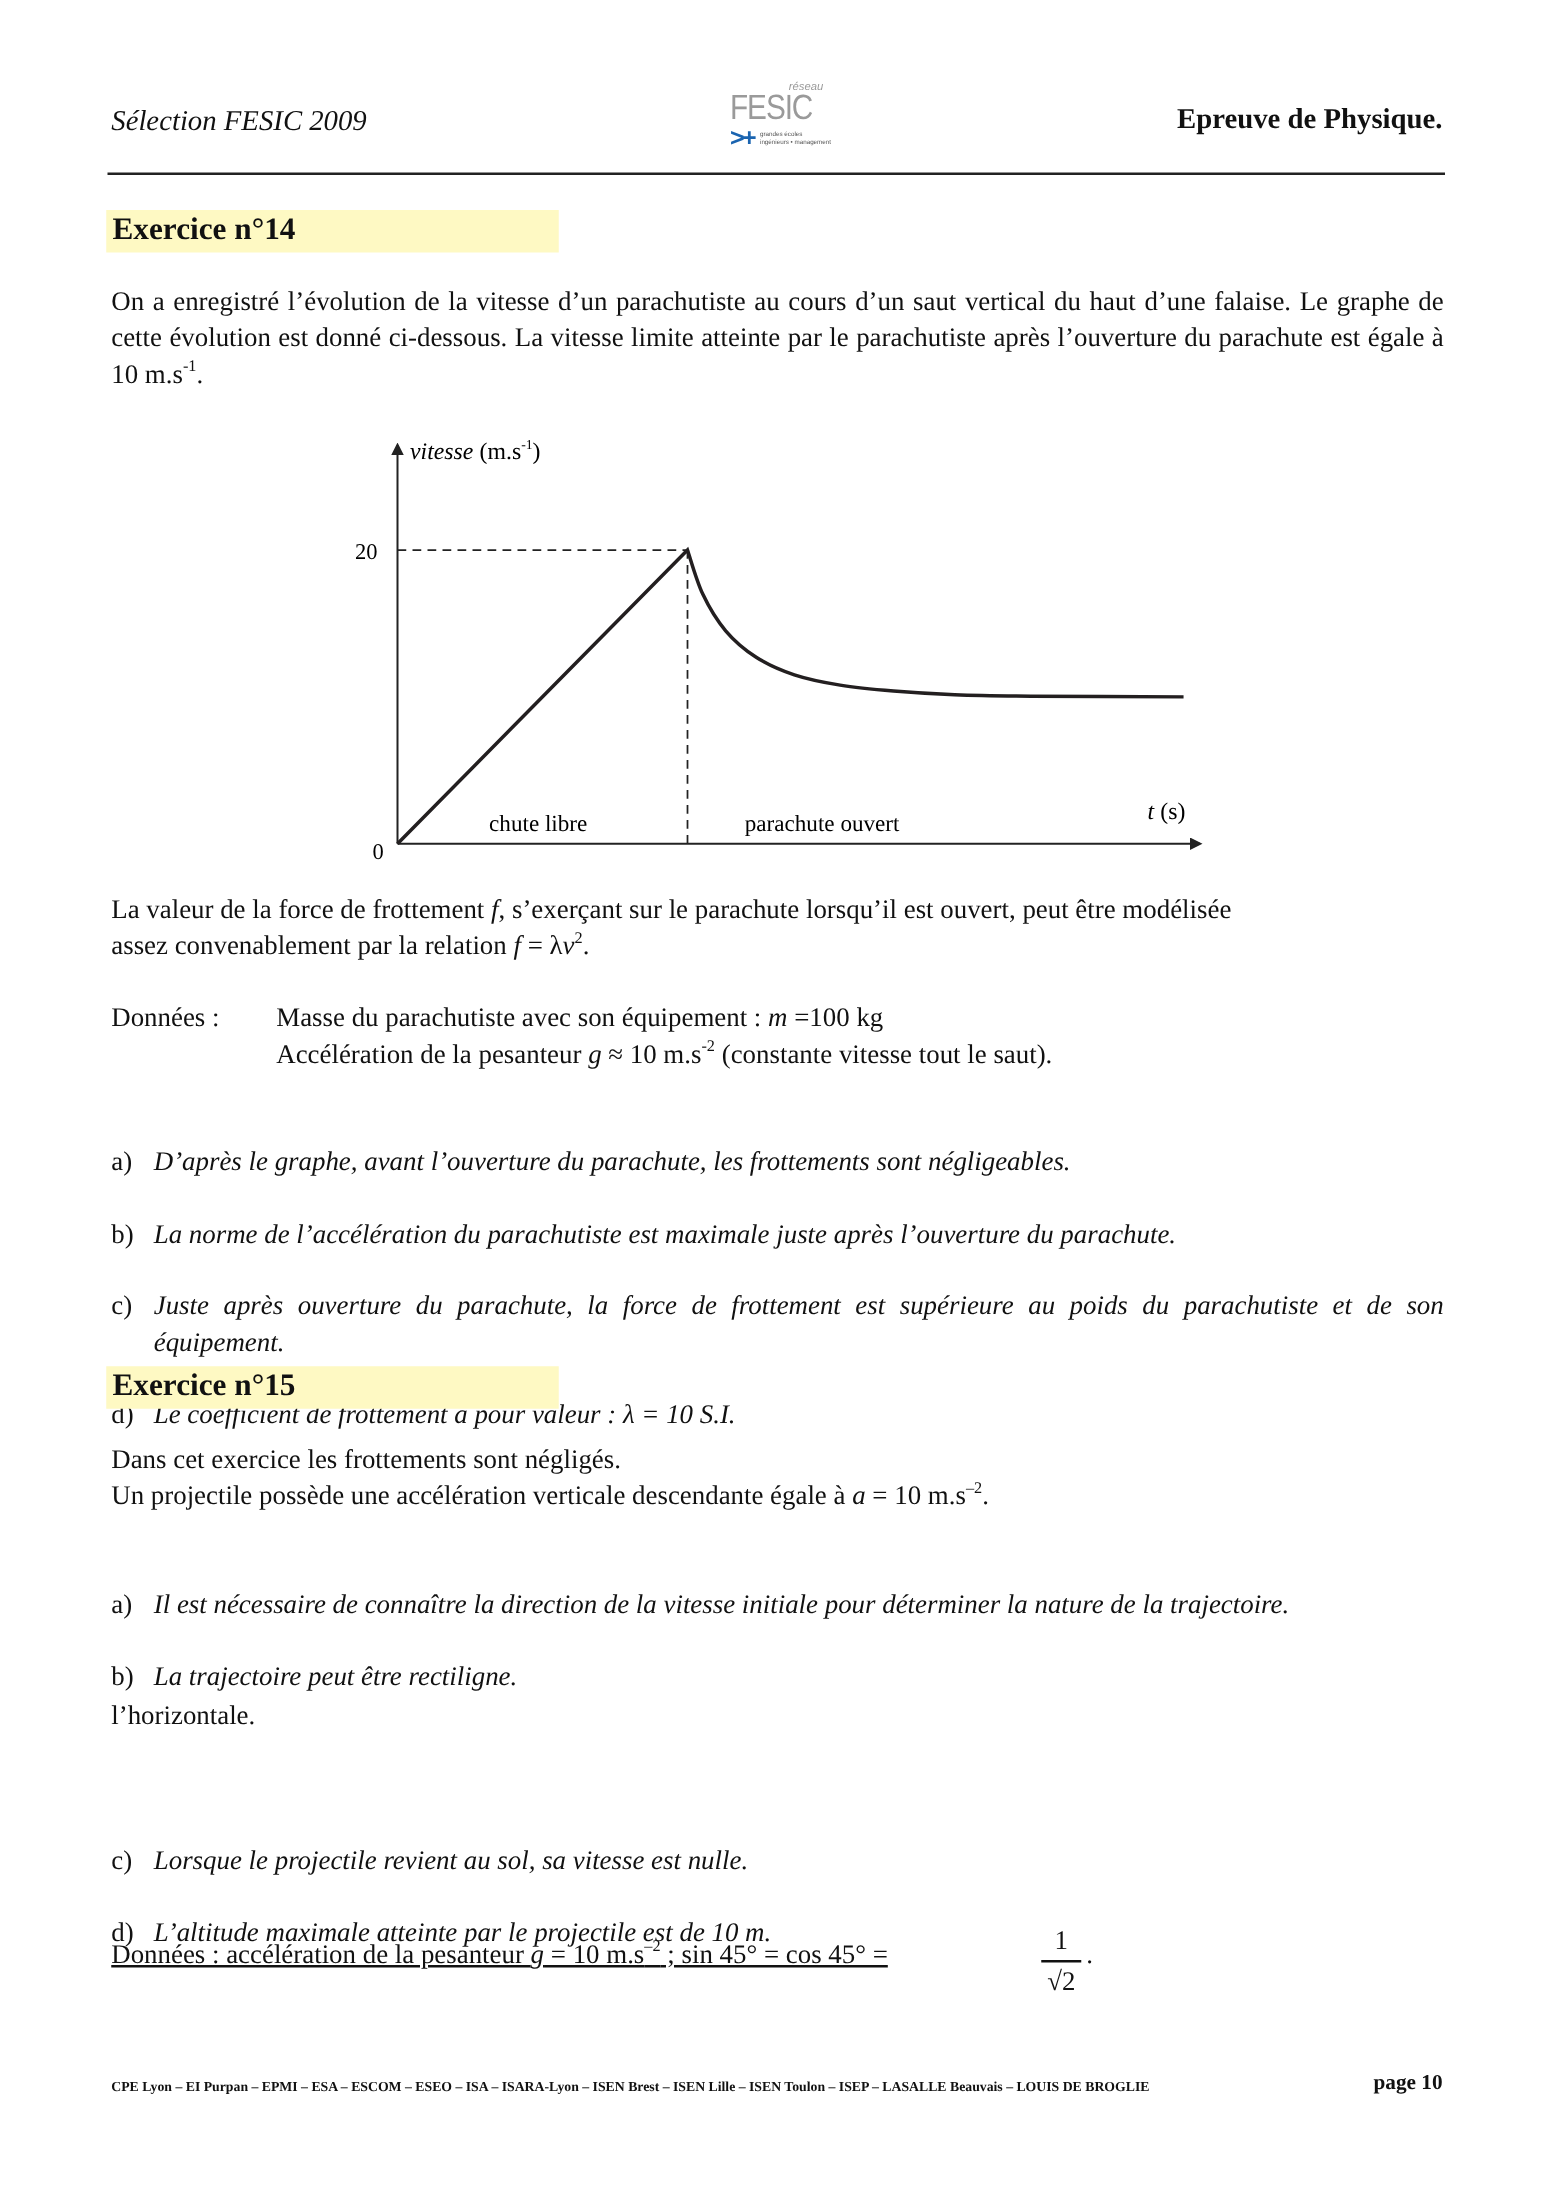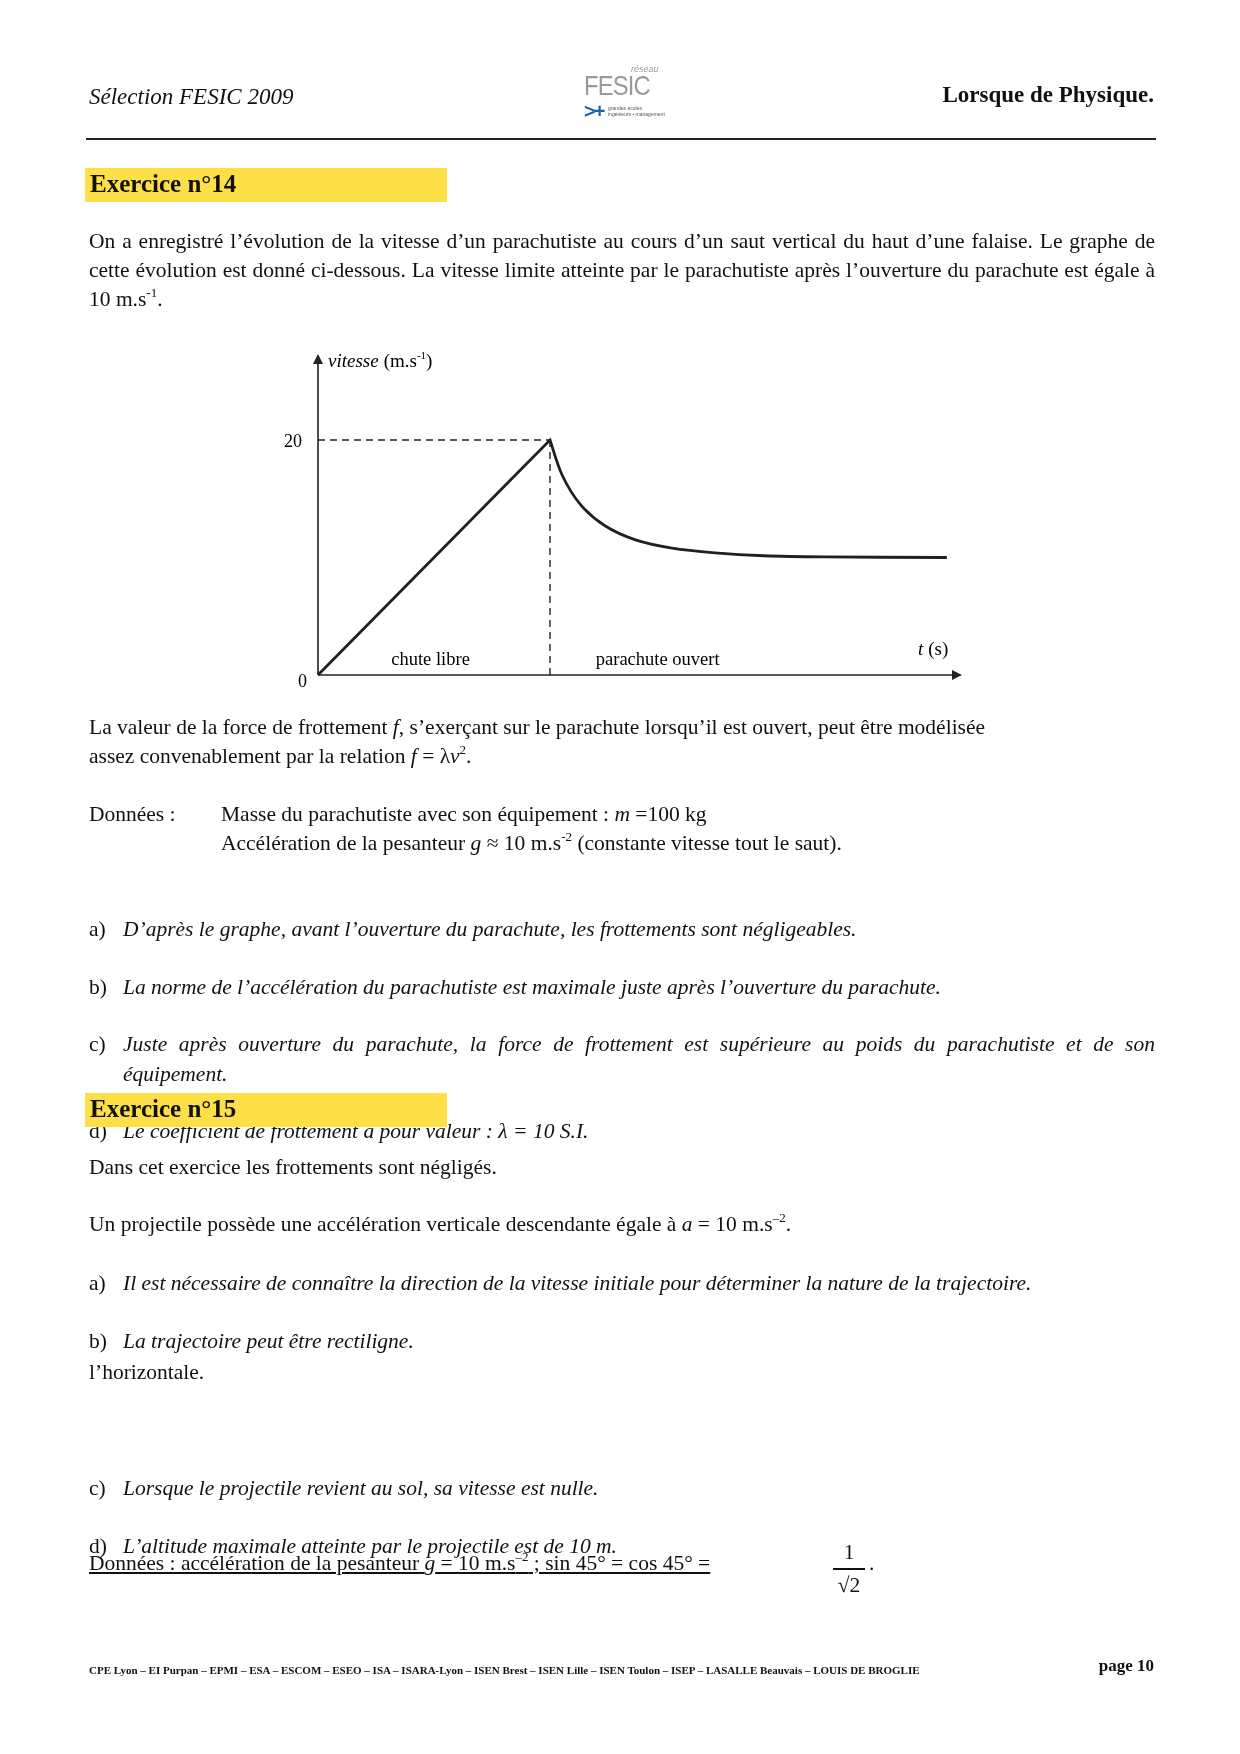--- a/index.html
+++ b/index.html
@@ -7,21 +7,21 @@
          font-family: "Liberation Serif", "DejaVu Serif", serif; color: #111; }
   .abs { position: absolute; white-space: nowrap; }
   .hdr-left { left: 89px; top: 84px; font-size: 23px; font-style: italic; }
   .hdr-right { right: 86px; top: 82px; font-size: 23px; font-weight: bold; }
   .logo { left: 578px; top: 64px; width: 96px; height: 58px; }
   .logo .small { position: absolute; left: 6px; top: 0; font-family: "Liberation Sans", sans-serif; font-size: 9px; color: #9a9a9a; font-style: italic; margin-left: 47px; }
   .logo .big { position: absolute; left: 6px; top: 6px; font-family: "Liberation Sans", sans-serif; font-size: 28px; color: #9a9a9a; letter-spacing: -1px; transform: scaleX(0.85); transform-origin: left; }
   .logo .mark { position: absolute; left: 6px; top: 36px; font-family: "Liberation Sans", sans-serif; font-size: 20px; font-weight: bold; color: #1a64b0; letter-spacing: -2px; }
   .logo .tag { position: absolute; left: 30px; top: 41px; font-family: "Liberation Sans", sans-serif; font-size: 5px; color: #555; line-height: 6px; }
   .rule { left: 86px; width: 1070px; top: 138px; height: 2px; background: #222; }
-  .band { position: absolute; left: 85px; width: 362px; height: 34px; background: #fde047; }
+  .band { position: absolute; left: 85px; width: 362px; height: 34px; background: #fef9c3; }
   .band span { position: absolute; left: 5px; top: 2px; font-size: 25px; font-weight: bold; }
   .p { position: absolute; left: 89px; width: 1066px; font-size: 21.5px; line-height: 29px; }
   .just { text-align: justify; text-align-last: left; }
   .line { position: absolute; left: 89px; font-size: 21.5px; white-space: nowrap; }
   .q { position: absolute; left: 89px; width: 1066px; font-size: 21.5px; line-height: 29.5px; }
   .q .lbl { position: absolute; left: 0; }
   .q .txt { display: block; margin-left: 34px; font-style: italic; text-align: justify; text-align-last: left; margin-top: 28px; }
   sup { font-size: 13px; vertical-align: 9px; line-height: 0; }
   sub { font-size: 14px; vertical-align: -4px; line-height: 0; }
   i { font-style: italic; }
@@ -36,21 +36,21 @@
 </head>
 <body>
 
 <div class="abs hdr-left">Sélection FESIC 2009</div>
 <div class="abs logo">
   <span class="small">réseau</span>
   <span class="big">FESIC</span>
   <span class="mark">&gt;+</span>
   <span class="tag"><span>grandes écoles</span><br><span>ingénieurs • management</span></span>
 </div>
-<div class="abs hdr-right">Lorsque de Physique.</div>
+<div class="abs hdr-right">Epreuve de Physique.</div>
 <div class="abs rule"></div>
 
 <div class="band" style="top:168px;">
   <span>Exercice n°14</span>
 </div>
 
 <div class="p just" style="top:227px;"><span>On a enregistré l’évolution de la vitesse d’un parachutiste au cours d’un saut vertical du haut d’une falaise. Le graphe de cette évolution est donné ci-dessous. La vitesse limite atteinte par le parachutiste après l’ouverture du parachute est égale à 10 m.s</span><sup>-1</sup><span>.</span></div>
 
 <svg style="position:absolute;left:270px;top:340px;" width="720" height="360" viewBox="270 340 720 360">
   <defs>
@@ -99,21 +99,21 @@
       <span class="lbl">d)</span>
       <span class="txt">Le coefficient de frottement a pour valeur : λ = 10 S.I.</span>
     </div>
   </div>
 
 <div class="band" style="top:1093px;">
   <span>Exercice n°15</span>
 </div>
 
 <div class="line" style="top:1155px;">Dans cet exercice les frottements sont négligés.</div>
-<div class="line" style="top:1184px;margin-top:28px;"><span>Un projectile possède une accélération verticale descendante égale à </span><i>a</i><span> = 10 m.s</span><sup>–2</sup><span>.</span></div>
+<div class="line" style="top:1184px;"><span>Un projectile possède une accélération verticale descendante égale à </span><i>a</i><span> = 10 m.s</span><sup>–2</sup><span>.</span></div>
 
 <div class="q" style="top:1241px;" id="ex15-questions-1">
     <div style="position: relative;">
       <span class="lbl">a)</span>
       <span class="txt">Il est nécessaire de connaître la direction de la vitesse initiale pour déterminer la nature de la trajectoire.</span>
     </div>
     <div style="position: relative;">
       <span class="lbl">b)</span>
       <span class="txt">La trajectoire peut être rectiligne.</span>
     </div>

